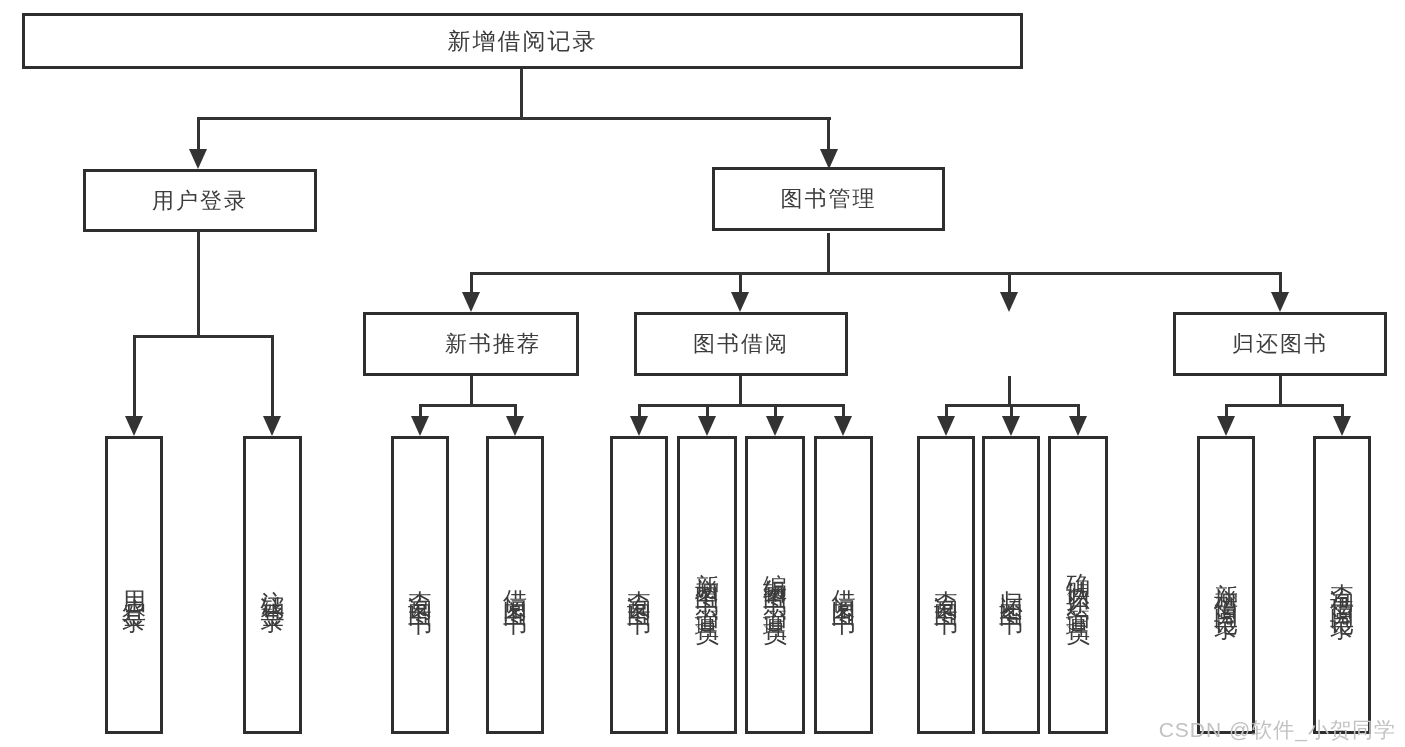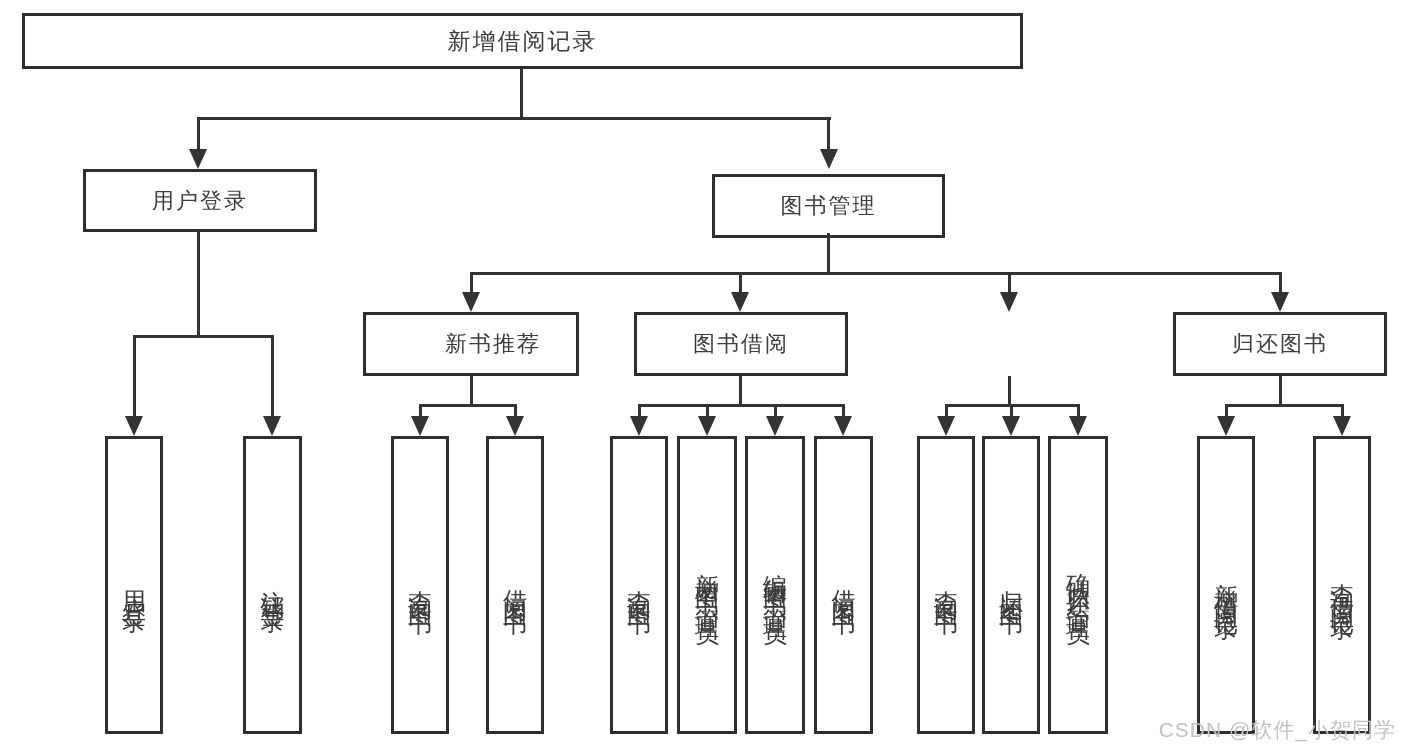--- a/index.html
+++ b/index.html
@@ -52,21 +52,21 @@
   }
 </style>
 </head>
 <body>
 
 <div id="canvas">
 
   <div class="hbox root" style="left:22px;top:13px;width:1001px;height:56px;">新增借阅记录</div>
 
   <div class="hbox" style="left:83px;top:169px;width:234px;height:63px;">用户登录</div>
-  <div class="hbox" style="left:712px;top:174px;width:233px;height:64px;">图书管理</div>
+  <div class="hbox" style="left:712px;top:167px;width:233px;height:64px;">图书管理</div>
 
   <div class="hbox" style="left:363px;top:312px;width:216px;height:64px;padding-left:44px;">新书推荐</div>
   <div class="hbox" style="left:634px;top:312px;width:214px;height:64px;">图书借阅</div>
   <div class="hbox" style="left:1173px;top:312px;width:214px;height:64px;">归还图书</div>
 
   <div class="vbox" style="left:105px;">
     <span class="vtext">用户登录</span>
     </div>
   <div class="vbox" style="left:243px;width:59px;">
     <span class="vtext">注销登录</span>

